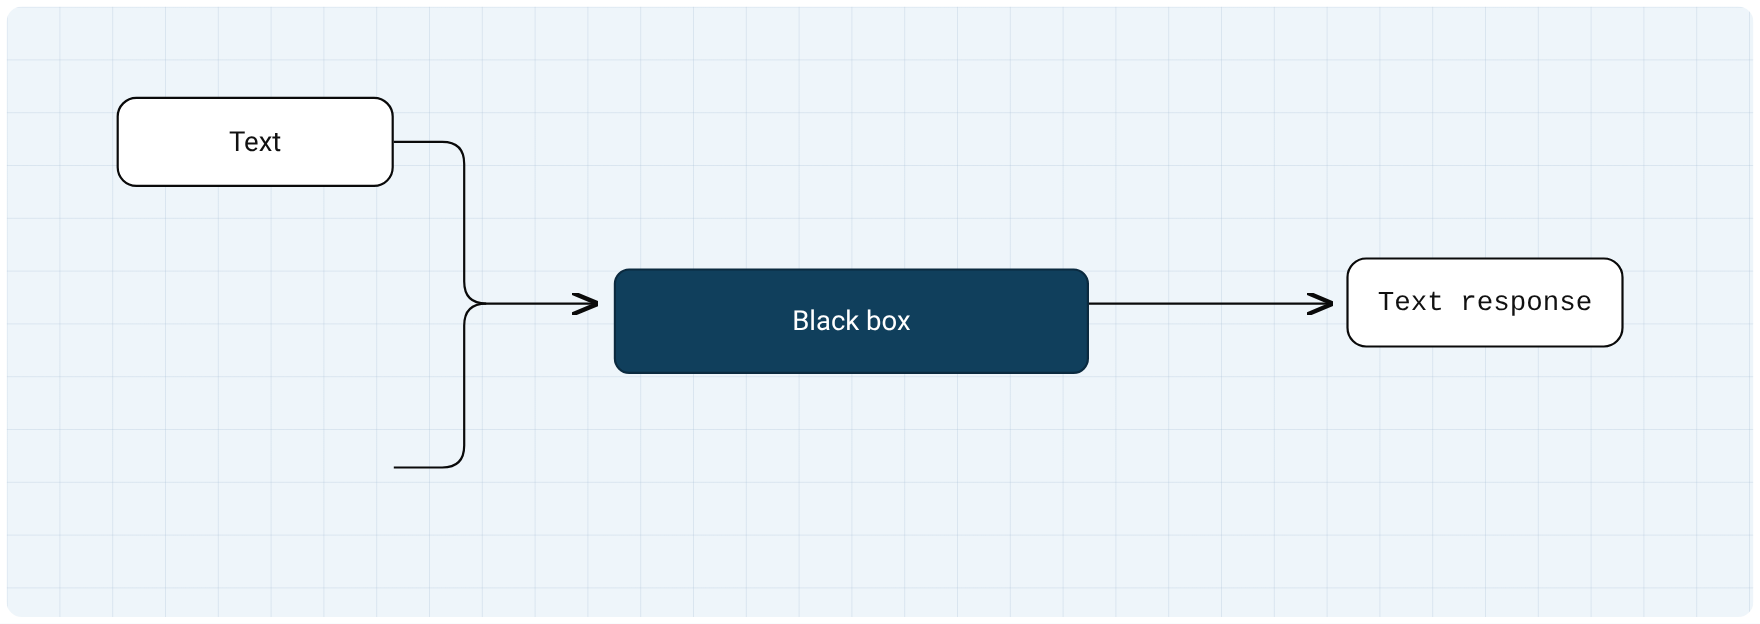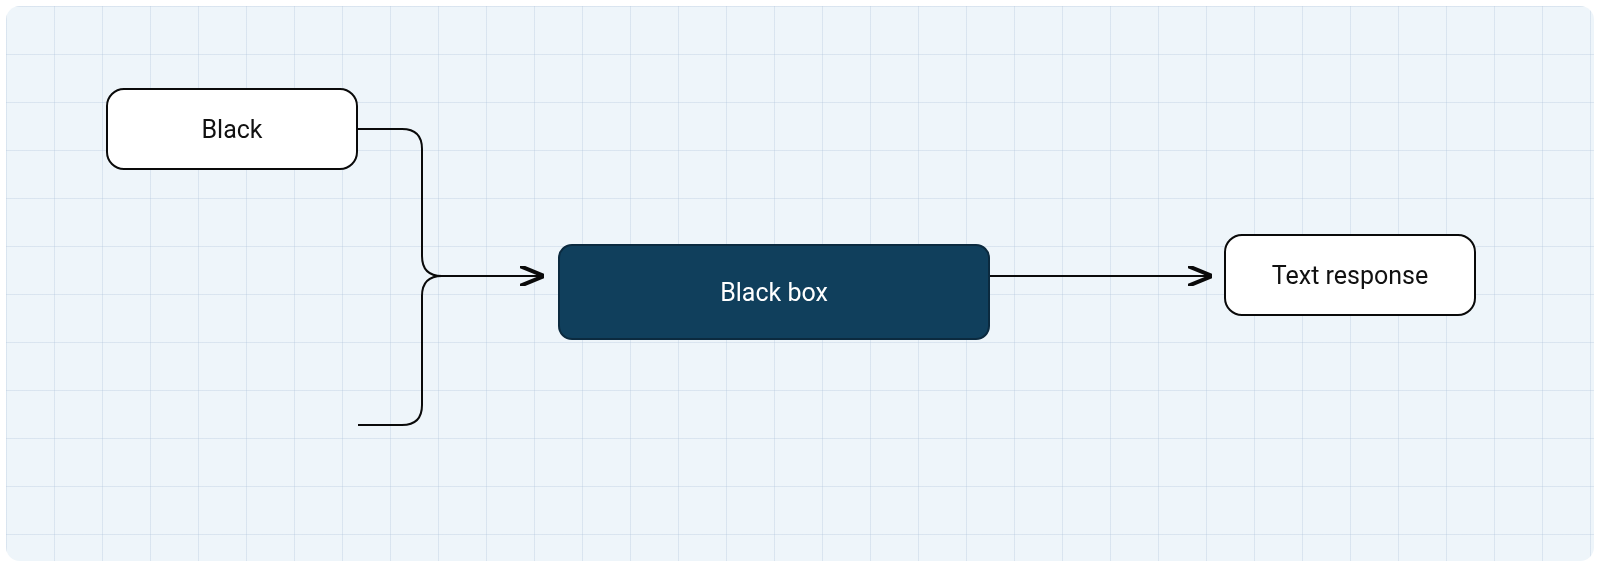--- a/index.html
+++ b/index.html
@@ -49,29 +49,29 @@
       stroke-width: 2;
       overflow: visible;
     }
   </style>
 </head>
 <body>
 
 <div class="canvas">
 
   <div class="node" style="left:100px; top:82px; width:252px; height:82px;">
-    <span>Black</span>
+    <span>Text</span>
   </div>
 
 
   <div class="node central" style="left:552px; top:238px; width:432px; height:96px;">
     <span>Black box</span>
   </div>
 
-  <div class="node" style="left:1218px; top:228px; width:252px; height:82px;">
+  <div class="node" style="left:1218px; top:228px; width:252px; height:82px;font-family:Liberation Mono, monospace;">
     <span>Text response</span>
   </div>
 
   <svg class="connector" style="left:0; top:0;" width="1600" height="560">
     <defs>
       <marker id="arrowhead" markerWidth="12" markerHeight="10" refX="11" refY="5" orient="auto">
         <path d="M0,0 L12,5 L0,10" fill="none" stroke="#0a0a0a" stroke-width="2"></path>
       </marker>
     </defs>
 

